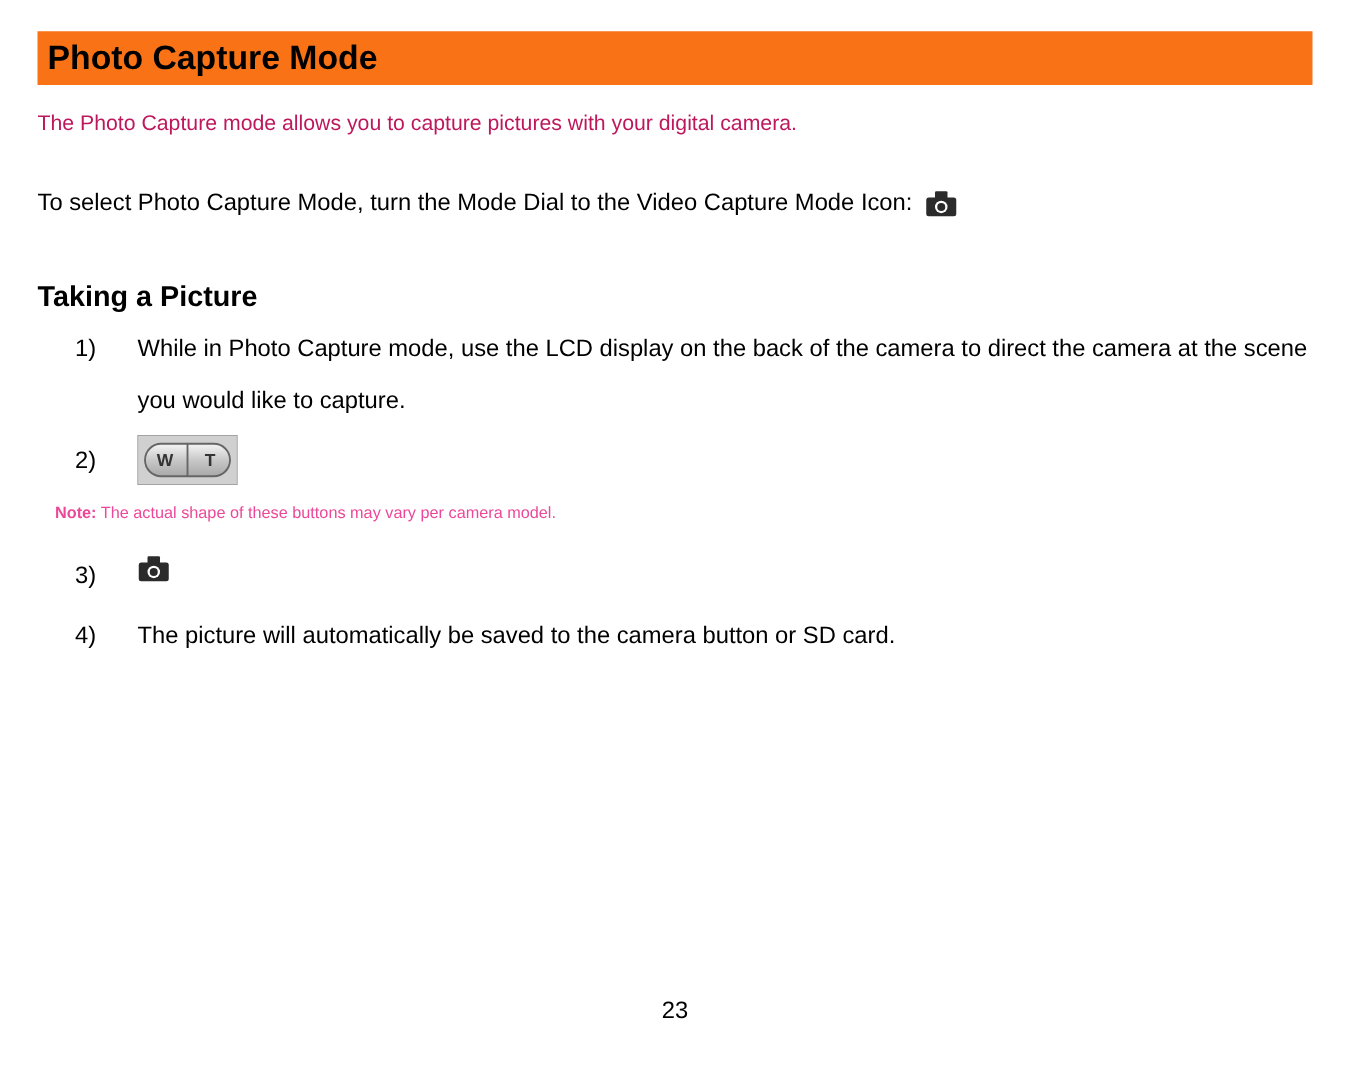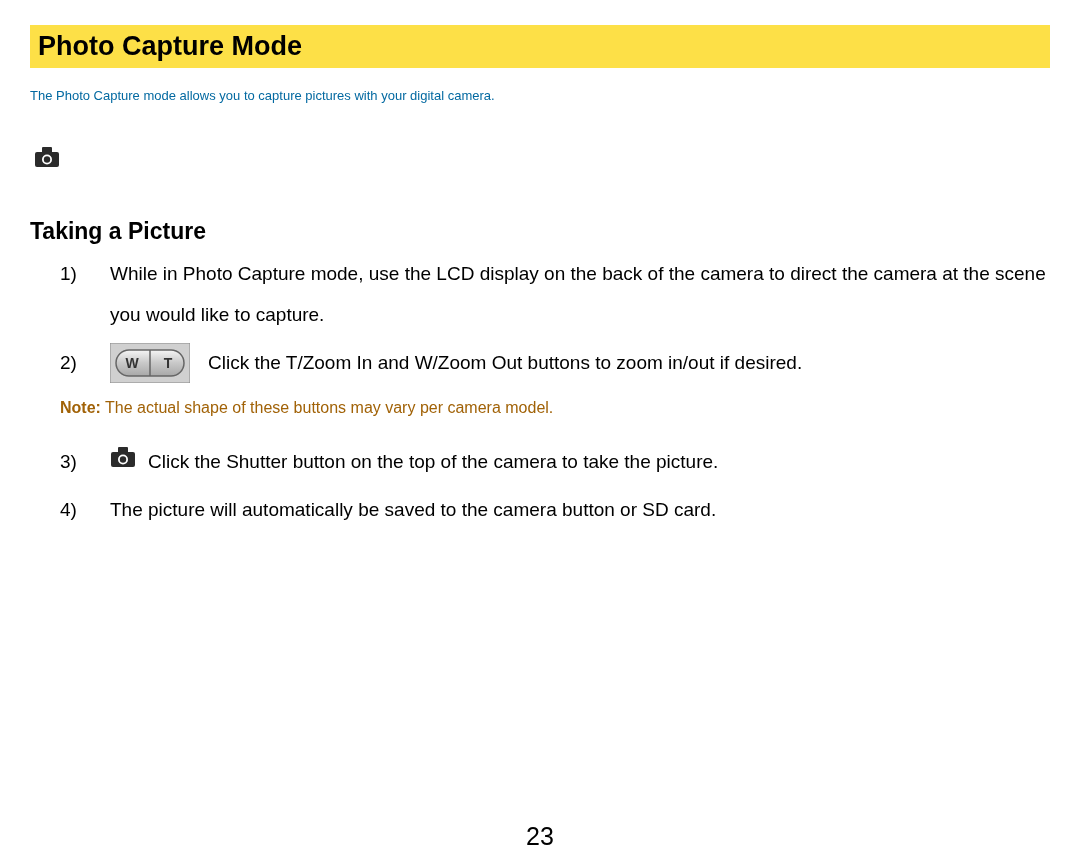--- a/index.html
+++ b/index.html
@@ -9,30 +9,30 @@
     }
     body {
       width: 1080px;
       height: 864px;
       background: #fff;
       font-family: Arial, Helvetica, sans-serif;
       padding: 25px 30px;
       position: relative;
     }
     .section-heading {
-      background: #fde047;
+      background: #f97316;
       font-size: 27px;
       font-weight: bold;
       padding: 6px 8px;
       margin-bottom: 18px;
       color: #000;
     }
     .body-text {
-      font-size: 13px;
-      color: #0369a1;
+      font-size: 17px;
+      color: #be185d;
       line-height: 1.5;
       margin-bottom: 18px;
     }
     .para-with-icon {
       font-size: 19px;
       color: #000;
       margin-top: 40px;
       margin-bottom: 50px;
       display: flex;
       align-items: center;
@@ -61,67 +61,68 @@
       display: flex;
       margin-bottom: 6px;
     }
     .list-num {
       width: 50px;
       flex-shrink: 0;
     }
     .list-content {
       flex: 1;
       display: flex;
-      align-items: center;
+      align-items: flex-start;
       flex-wrap: wrap;
       gap: 0;
     }
     .list-content span {
       line-height: 2.2;
     }
     .zoom-button {
       display: inline-flex;
       align-items: center;
       margin-right: 18px;
       vertical-align: middle;
     }
     .note-line {
-      font-size: 16px;
-      color: #a16207;
+      font-size: 13px;
+      color: #ec4899;
       line-height: 2.2;
-      margin-left: 30px;
+      margin-left: 14px;
       margin-bottom: 16px;
       margin-top: 6px;
     }
     .note-label {
       font-weight: bold;
     }
     .inline-camera {
       display: inline-block;
       margin-right: 12px;
       vertical-align: middle;
     }
     .page-number {
       position: absolute;
-      bottom: 13px;
+      bottom: 44px;
       left: 0;
       right: 0;
       text-align: center;
-      font-size: 25px;
+      font-size: 19px;
       color: #000;
     }
   </style>
 </head>
 <body>
 
 <div class="section-heading">Photo Capture Mode</div>
 
 <p class="body-text">The Photo Capture mode allows you to capture pictures with your digital camera.</p>
 
 <div class="para-with-icon">
+  <span>To select Photo Capture Mode, turn the Mode Dial to the Video Capture Mode Icon:</span>
   <span class="camera-icon">
     <svg viewBox="0 0 26 22">
       <rect x="1" y="6" width="24" height="15" rx="2" fill="#2b2b2b"></rect>
       <rect x="8" y="1" width="10" height="6" rx="1" fill="#2b2b2b"></rect>
       <circle cx="13" cy="13.5" r="5" fill="#fff"></circle>
       <circle cx="13" cy="13.5" r="3.2" fill="#2b2b2b"></circle>
     </svg>
   </span>
 </div>
 
@@ -148,21 +149,20 @@
               <stop offset="50%" stop-color="#c8c8c8"></stop>
               <stop offset="100%" stop-color="#a8a8a8"></stop>
             </linearGradient>
           </defs>
           <rect x="6" y="7" width="68" height="26" rx="13" fill="url(#pill)" stroke="#666" stroke-width="1.5"></rect>
           <line x1="40" y1="7" x2="40" y2="33" stroke="#666" stroke-width="1.5"></line>
           <text x="22" y="25" font-family="Arial" font-size="14" font-weight="bold" fill="#333" text-anchor="middle">W</text>
           <text x="58" y="25" font-family="Arial" font-size="14" font-weight="bold" fill="#333" text-anchor="middle">T</text>
         </svg>
       </span>
-      <span>Click the T/Zoom In and W/Zoom Out buttons to zoom in/out if desired.</span>
     </div>
   </div>
 
 </div>
 
 <p class="note-line">
   <span class="note-label">Note:</span><span> The actual shape of these buttons may vary per camera model.</span>
 </p>
 
 <div class="list">
@@ -171,21 +171,20 @@
     <div class="list-num">3)</div>
     <div class="list-content">
       <span class="inline-camera">
         <svg width="26" height="22" viewBox="0 0 26 22">
           <rect x="1" y="6" width="24" height="15" rx="2" fill="#2b2b2b"></rect>
           <rect x="8" y="1" width="10" height="6" rx="1" fill="#2b2b2b"></rect>
           <circle cx="13" cy="13.5" r="5" fill="#fff"></circle>
           <circle cx="13" cy="13.5" r="3.2" fill="#2b2b2b"></circle>
         </svg>
       </span>
-      <span>Click the Shutter button on the top of the camera to take the picture.</span>
     </div>
   </div>
 
   <div class="list-item">
     <div class="list-num">4)</div>
     <div class="list-content">
       <span>The picture will automatically be saved to the camera button or SD card.</span>
     </div>
   </div>
 

